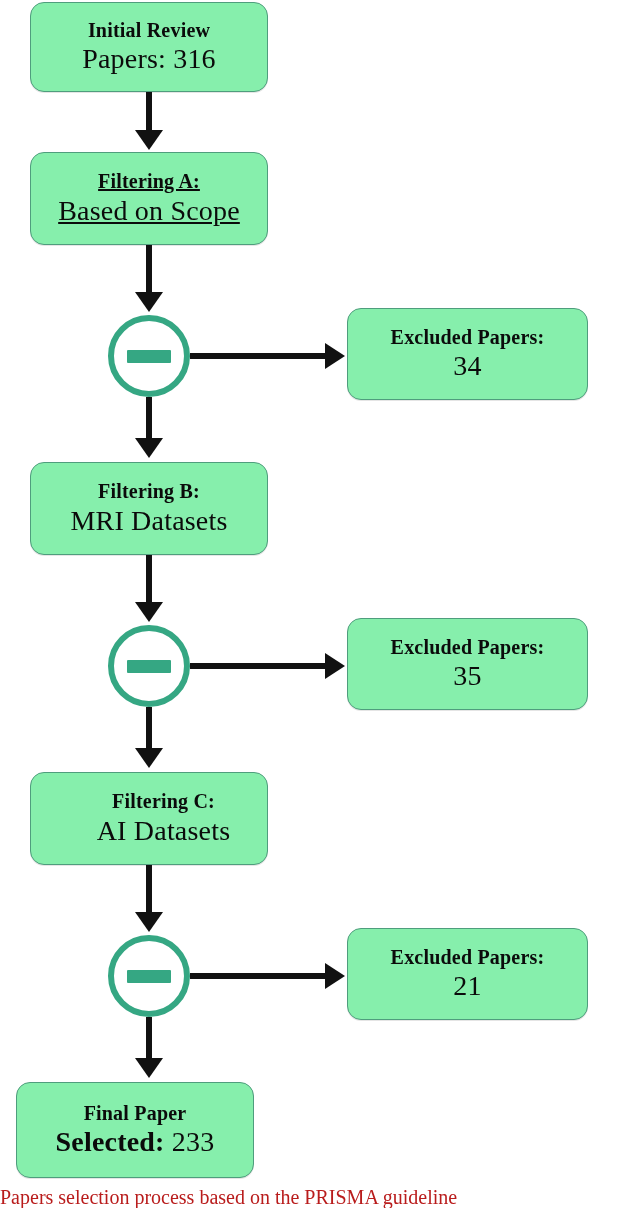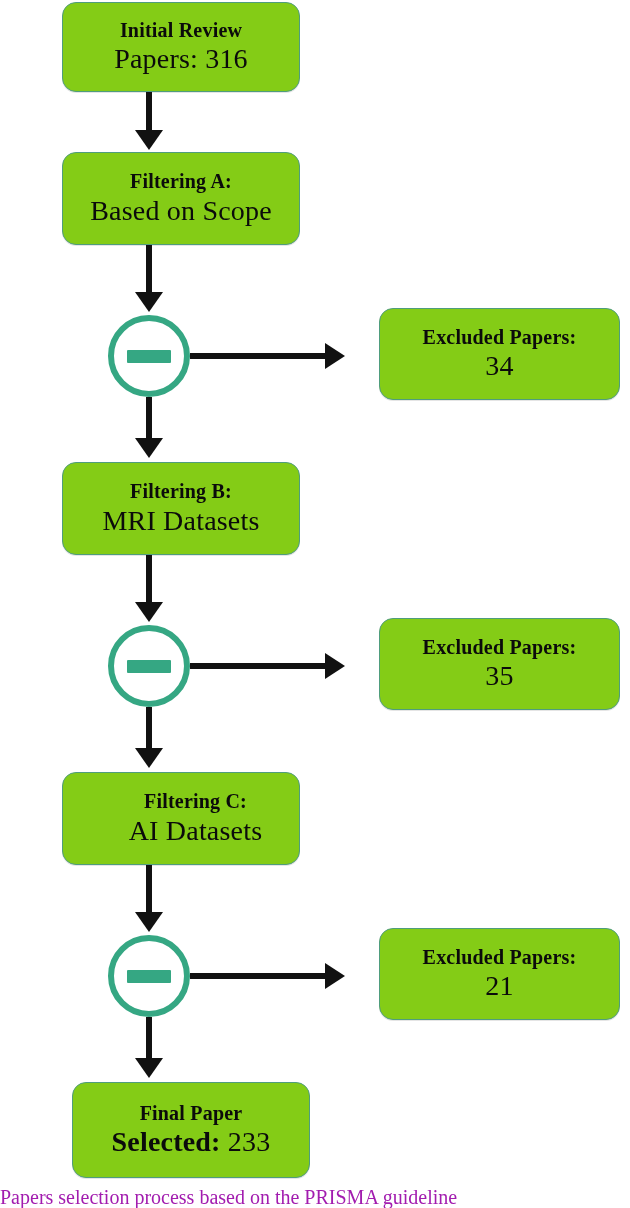--- a/index.html
+++ b/index.html
@@ -20,52 +20,51 @@
     left: 0;
     top: 0;
     width: 630px;
     height: 1208px;
   }
 
   
   .node-box {
     position: absolute;
     box-sizing: border-box;
-    background: #84cc16;
+    background: #86efac;
     border: 1px solid #4f9d7d;
     border-radius: 14px;
     display: flex;
     flex-direction: column;
     align-items: center;
     justify-content: center;
     color: #0b0b0b;
     text-align: center;
     line-height: 1.18;
     box-shadow: 0 1px 0 rgba(0,0,0,0.10);
-    margin-left: 32px;
   }
   .node-box .l1 {
     font-weight: bold;
     font-size: 20px;
     letter-spacing: 0.2px;
   }
   .node-box .l2 {
     font-size: 28px;
     letter-spacing: 0.2px;
   }
   .node-box .l2.bold-lead b {
     font-weight: bold;
   }
 
   
   #box-initial   { left: 30px;  top: 2px;    width: 238px; height: 90px; }
-  #box-filterA   { left: 30px;  top: 152px;  width: 238px; height: 93px; }
+  #box-filterA   { left: 30px;  top: 152px;  width: 238px; height: 93px; text-decoration: underline; }
   #box-filterB   { left: 30px;  top: 462px;  width: 238px; height: 93px; text-align: right; }
   #box-filterC   { left: 30px;  top: 772px;  width: 238px; height: 93px; padding-left: 29px; }
-  #box-final     { left: 40px;  top: 1082px; width: 238px; height: 96px; }
+  #box-final     { left: 16px;  top: 1082px; width: 238px; height: 96px; }
 
   
   #box-excl-1 { left: 347px; top: 308px;  width: 241px; height: 92px; }
   #box-excl-2 { left: 347px; top: 618px;  width: 241px; height: 92px; }
   #box-excl-3 { left: 347px; top: 928px;  width: 241px; height: 92px; }
 
   
   .excl-node {
     position: absolute;
     width: 82px;
@@ -142,21 +141,21 @@
   #harr-3  { left: 190px; top: 973px; width: 137px; }
   #harr-3h { left: 325px; top: 963px; }
 
   
   #caption {
     position: absolute;
     left: 0;
     top: 1186px;
     width: 630px;
     font-size: 20px;
-    color: #a21caf;
+    color: #b91c1c;
     text-align: left;
     white-space: nowrap;
     overflow: hidden;
     line-height: 1.15;
   }
 </style>
 </head>
 <body>
 
 <div id="canvas">

